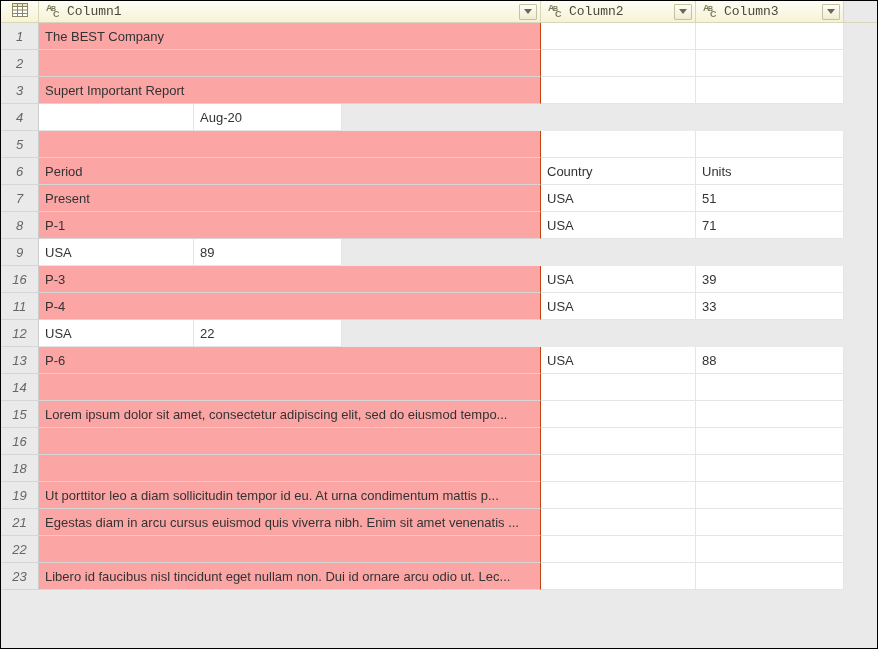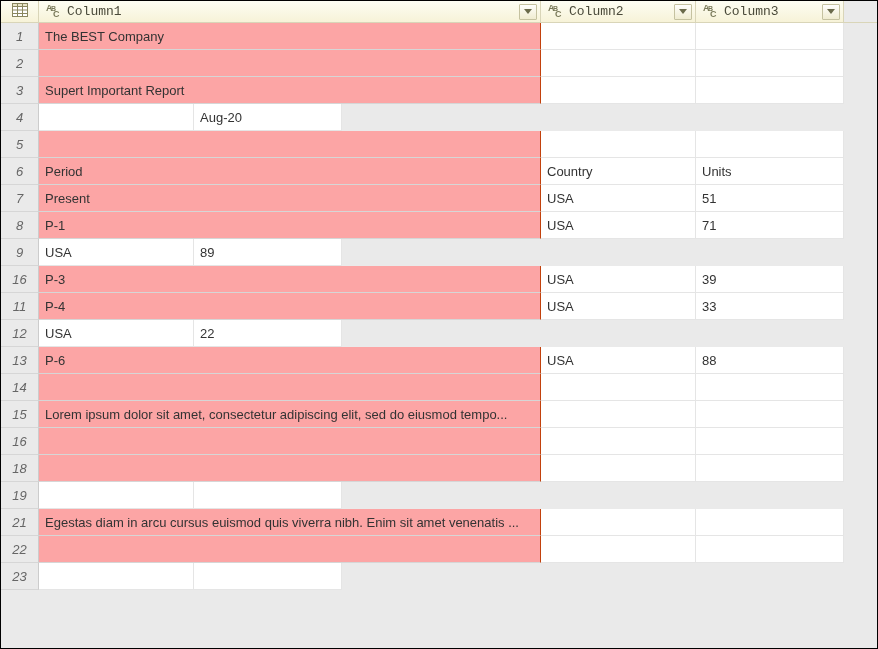--- a/index.html
+++ b/index.html
@@ -410,20 +410,23 @@
         <div class="data-cell c2">
           <span class="txt"></span>
         </div>
         <div class="data-cell c3">
           <span class="txt"></span>
         </div>
         <div class="data-spacer"></div>
       </div>
       <div class="data-row">
         <div class="row-num">19</div>
+        <div class="data-cell c1">
+          <span class="txt">Ut porttitor leo a diam sollicitudin tempor id eu. At urna condimentum mattis p...</span>
+        </div>
         <div class="data-cell c2">
           <span class="txt"></span>
         </div>
         <div class="data-cell c3">
           <span class="txt"></span>
         </div>
         <div class="data-spacer"></div>
       </div>
       <div class="data-row">
         <div class="row-num">21</div>
@@ -446,20 +449,23 @@
         <div class="data-cell c2">
           <span class="txt"></span>
         </div>
         <div class="data-cell c3">
           <span class="txt"></span>
         </div>
         <div class="data-spacer"></div>
       </div>
       <div class="data-row">
         <div class="row-num">23</div>
+        <div class="data-cell c1">
+          <span class="txt">Libero id faucibus nisl tincidunt eget nullam non. Dui id ornare arcu odio ut. Lec...</span>
+        </div>
         <div class="data-cell c2">
           <span class="txt"></span>
         </div>
         <div class="data-cell c3">
           <span class="txt"></span>
         </div>
         <div class="data-spacer"></div>
       </div>
     </div>
 

